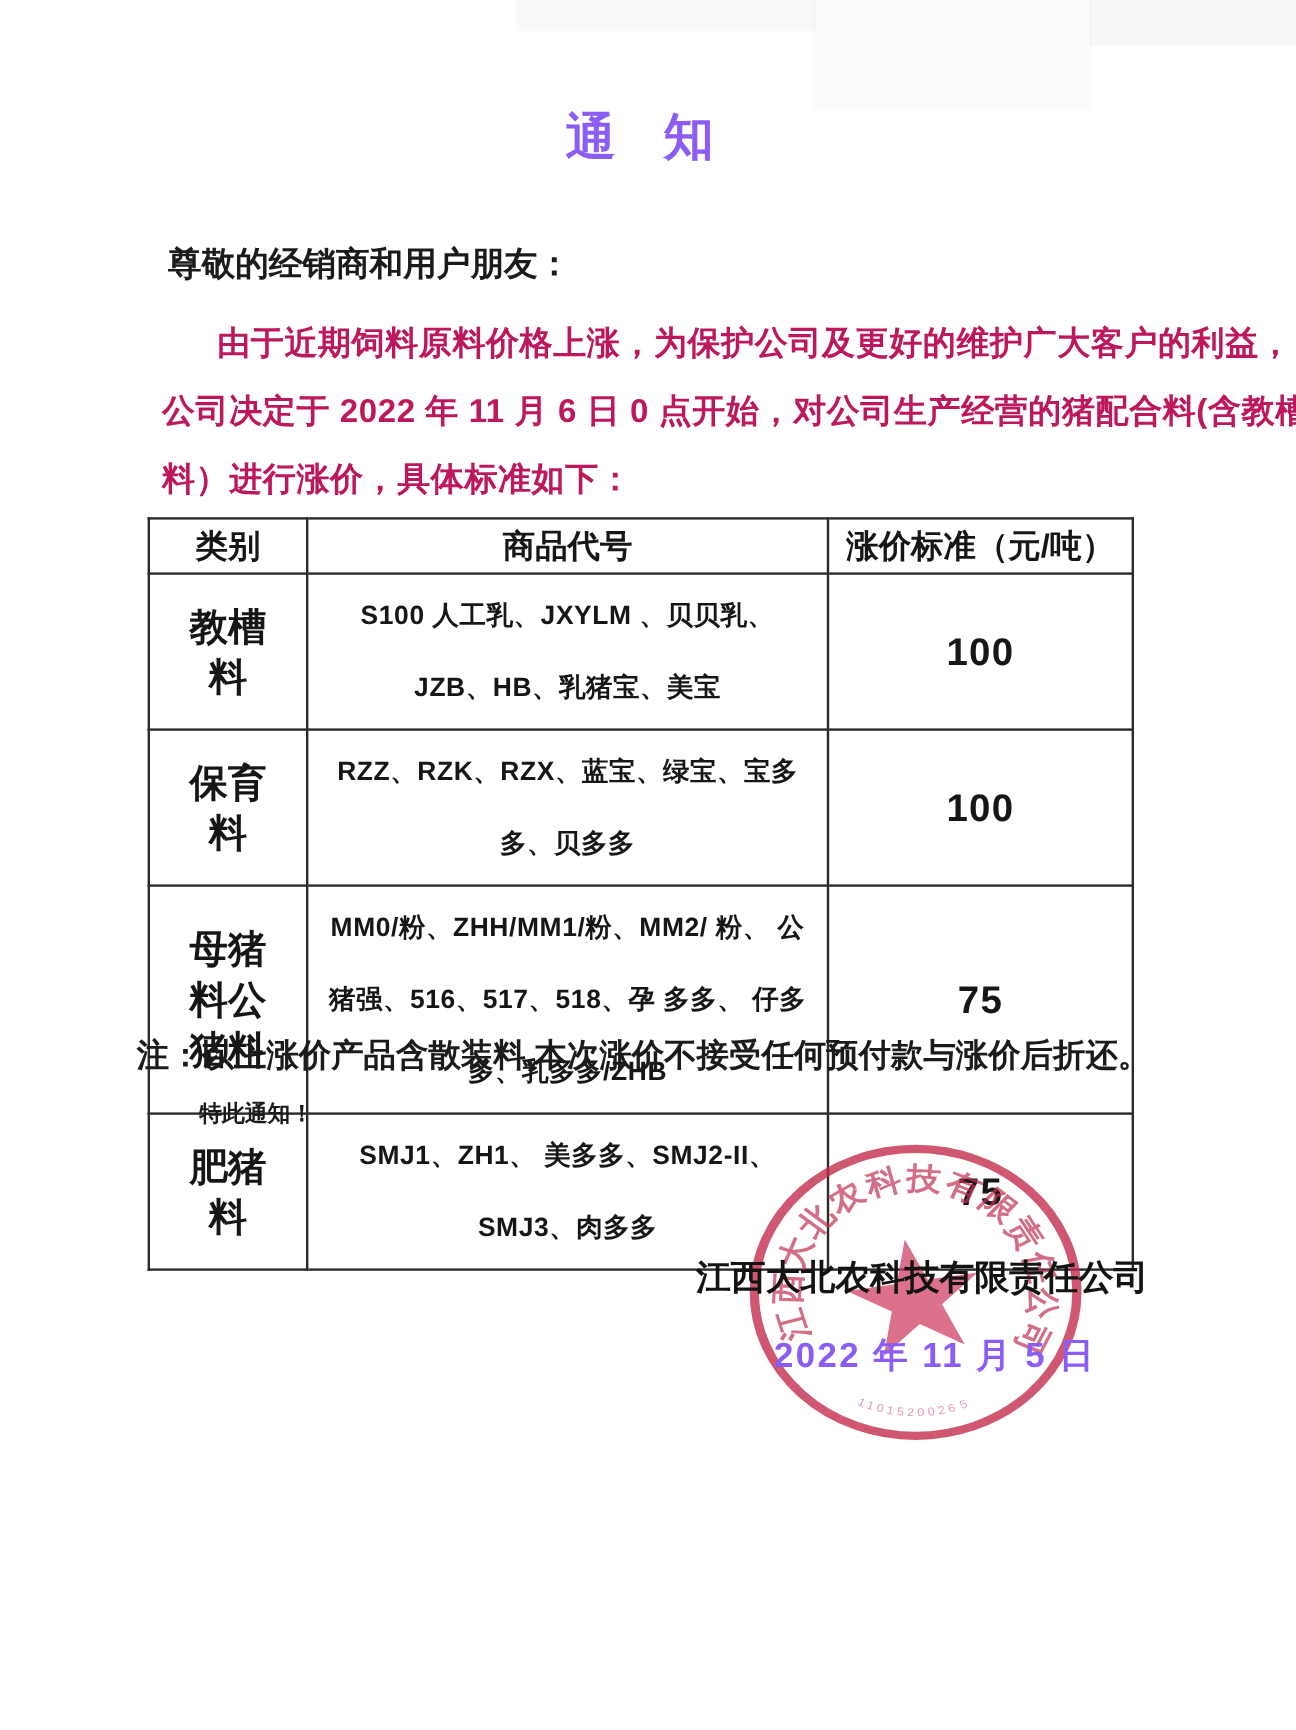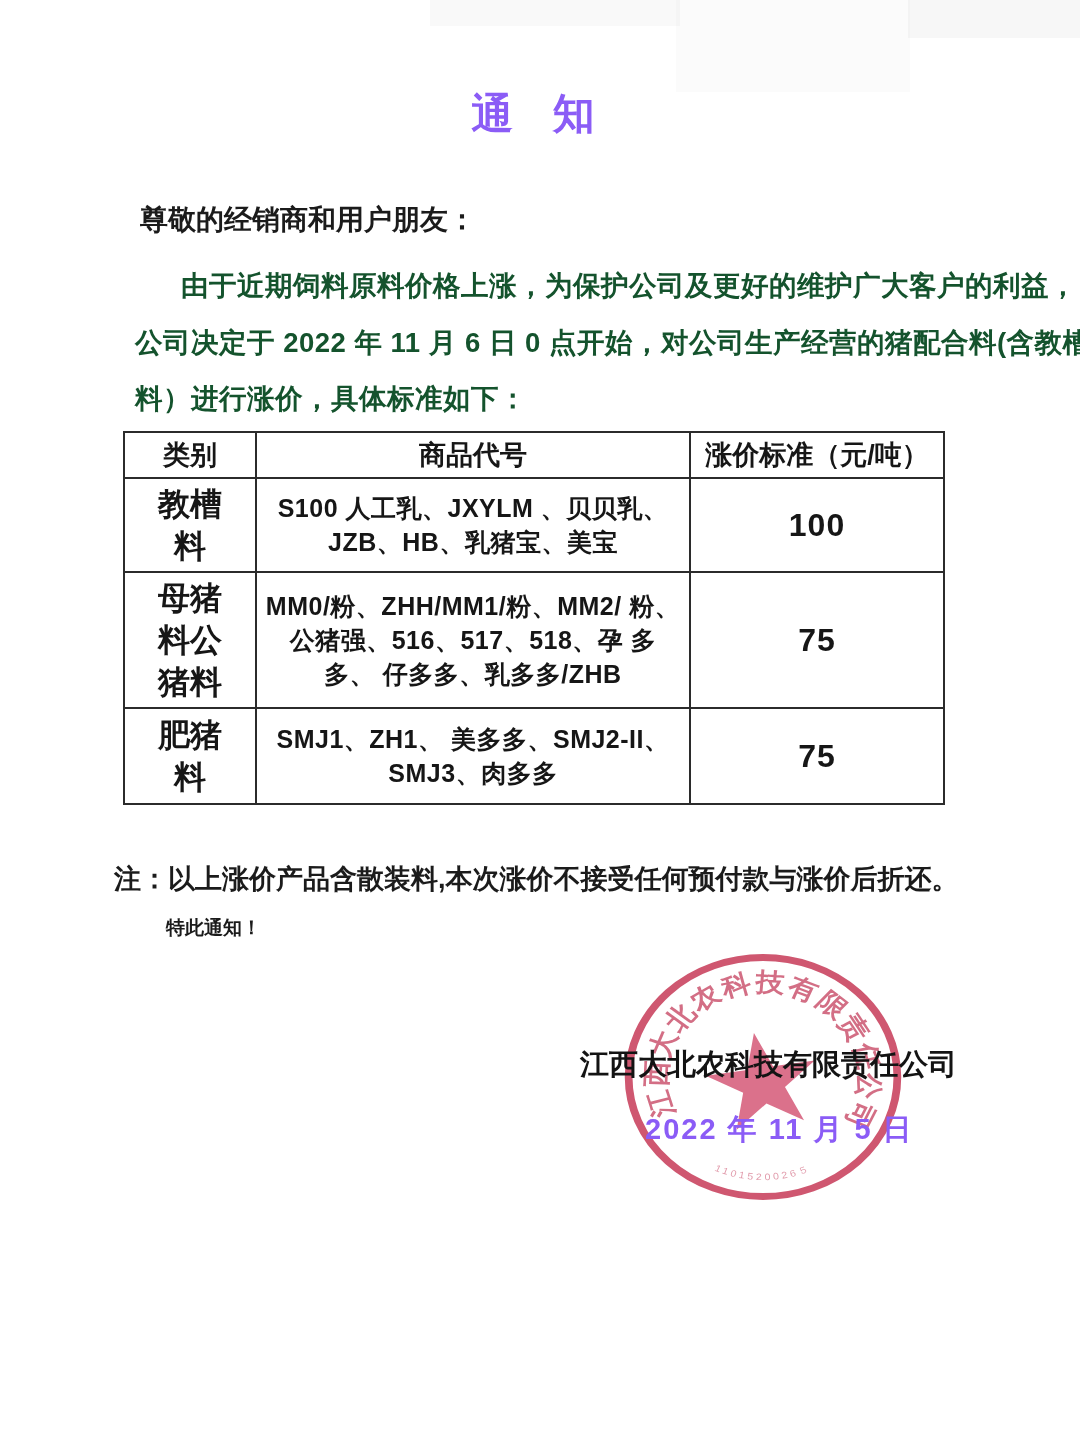--- a/index.html
+++ b/index.html
@@ -20,42 +20,42 @@
     position:absolute;left:0;top:86px;width:1080px;
     text-align:center;font-size:42px;font-weight:bold;letter-spacing:14px;
     color:#8b5cf6;
   }
   .greeting{
     position:absolute;left:140px;top:201px;
     font-size:28px;font-weight:bold;white-space:nowrap;
   }
   .body-line{
     position:absolute;font-size:27.5px;font-weight:bold;white-space:nowrap;
-    letter-spacing:0.5px;color:#14532d;
+    letter-spacing:0.5px;color:#be185d;
   }
   .bl0{left:181px;top:268px;}
   .bl1{left:135px;top:325px;}
   .bl2{left:135px;top:381px;}
 
   table.price{
     position:absolute;left:123px;top:431px;
     border-collapse:collapse;table-layout:fixed;width:820px;
   }
   table.price td,table.price th{
     border:2.5px solid #2b2b2b;
     font-weight:bold;text-align:center;vertical-align:middle;
     color:#161616;padding:4px 8px;
   }
   col.c-cat{width:132px;}
   col.c-code{width:434px;}
   col.c-inc{width:254px;}
   tr.hdr th{height:36px;font-size:27px;}
   td.cat{font-size:32px;line-height:42px;}
   td.cat span{display:inline-block;max-width:92px;}
-  td.code{font-size:25px;line-height:34px;letter-spacing:0.5px;border-radius:24px;}
+  td.code{font-size:22px;line-height:60px;letter-spacing:0.5px;border-radius:24px;}
   td.inc{font-size:32px;letter-spacing:1px;}
   tr.r1 td{height:78px;}
   tr.r2 td{height:80px;}
   tr.r3 td{height:120px;}
   tr.r4 td{height:86px;}
 
   .note-line{
     position:absolute;left:114px;top:861px;
     font-size:27px;font-weight:bold;white-space:nowrap;letter-spacing:0;
   }
@@ -102,20 +102,25 @@
         <tr class="hdr">
       <th>类别</th>
       <th>商品代号</th>
       <th>涨价标准（元/吨）</th>
     </tr>
     <tr class="r1">
       <td class="cat"><span>教槽料</span></td>
       <td class="code">S100 人工乳、JXYLM 、贝贝乳、 JZB、HB、乳猪宝、美宝</td>
       <td class="inc">100</td>
     </tr>
+    <tr class="r2">
+      <td class="cat"><span>保育料</span></td>
+      <td class="code">RZZ、RZK、RZX、蓝宝、绿宝、宝多 多、贝多多</td>
+      <td class="inc">100</td>
+    </tr>
     <tr class="r3">
       <td class="cat"><span>母猪料公猪料</span></td>
       <td class="code">MM0/粉、ZHH/MM1/粉、MM2/ 粉、 公猪强、516、517、518、孕 多多、 仔多多、乳多多/ZHB</td>
       <td class="inc">75</td>
     </tr>
     <tr class="r4">
       <td class="cat"><span>肥猪料</span></td>
       <td class="code">SMJ1、ZH1、 美多多、SMJ2-II、 SMJ3、肉多多</td>
       <td class="inc">75</td>
     </tr>

